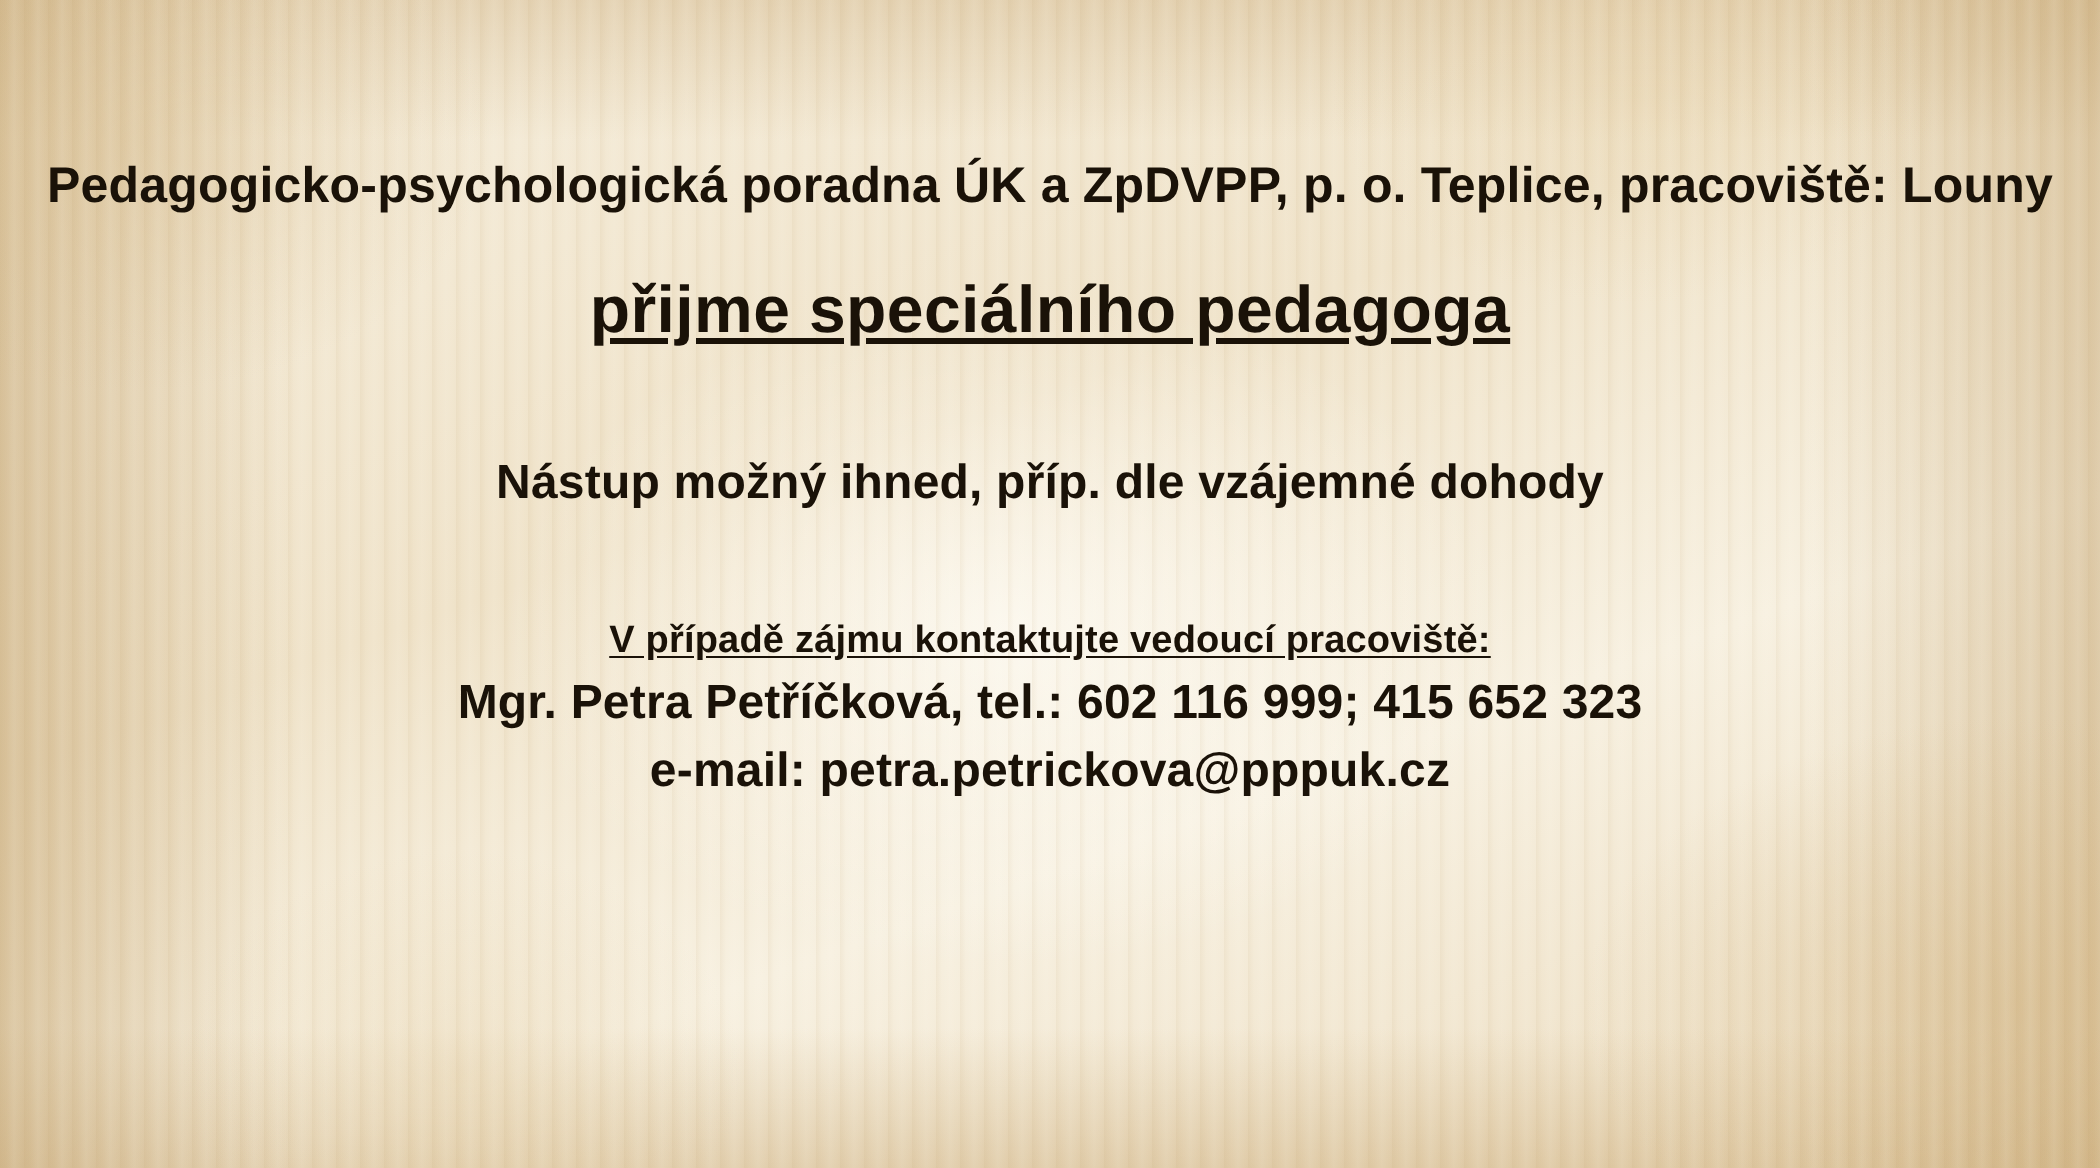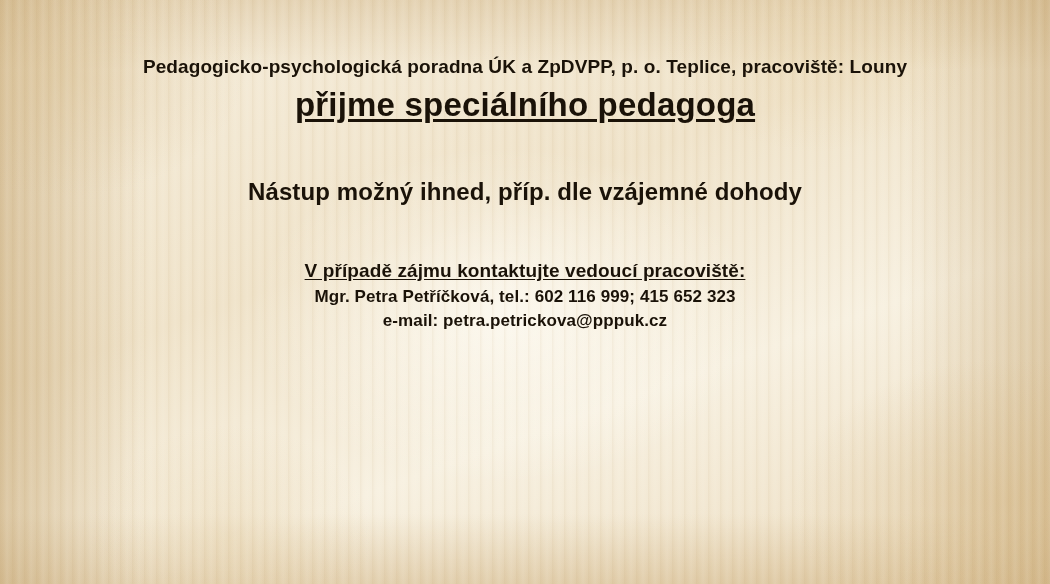--- a/index.html
+++ b/index.html
@@ -48,29 +48,29 @@
   }
 
   .line {
     font-weight: bold;
     letter-spacing: 0.1px;
     white-space: nowrap;
   }
 
   
   .org {
-    font-size: 19px;
-    padding-top: 56px;
+    font-size: 25px;
+    padding-top: 79px;
   }
 
   .headline {
     font-size: 33px;
     text-decoration: underline;
     text-underline-offset: 3px;
-    margin-top: 8px;
+    margin-top: 28px;
     letter-spacing: 0.2px;
   }
 
   .start {
     font-size: 24px;
     margin-top: 54px;
   }
 
   .education {
     font-size: 21.5px;
@@ -88,21 +88,21 @@
   .contact {
     margin-top: 52px;
   }
   .contact .contact-head {
     font-size: 19px;
     text-decoration: underline;
     text-underline-offset: 2px;
     line-height: 1.42;
   }
   .contact .contact-line {
-    font-size: 17px;
+    font-size: 24px;
     line-height: 1.42;
   }
 </style>
 </head>
 <body>
 
 <div class="poster">
   <div class="content">
 
     <div class="line org">Pedagogicko-psychologická poradna ÚK a ZpDVPP, p. o. Teplice, pracoviště: Louny</div>

